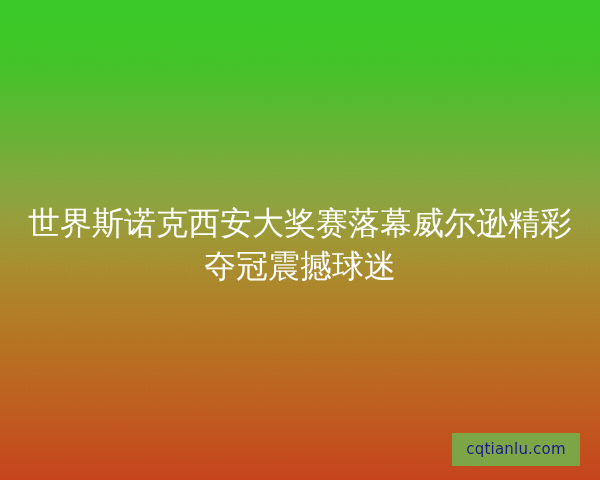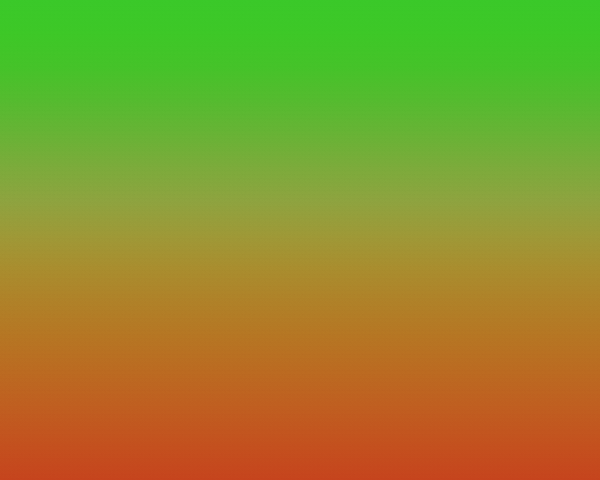--- a/index.html
+++ b/index.html
@@ -114,15 +114,19 @@
   }
 </style>
 </head>
 <body>
 
 <div id="stage">
 
   <div class="bg-gradient"></div>
   <div class="bg-noise"></div>
 
+  <div class="headline">世界斯诺克西安大奖赛落幕威尔逊精彩夺冠震撼球迷</div>
 
+  <div class="watermark">
+    <span class="watermark-text">cqtianlu.com</span>
+  </div>
 
 </div>
 
 </body></html>

